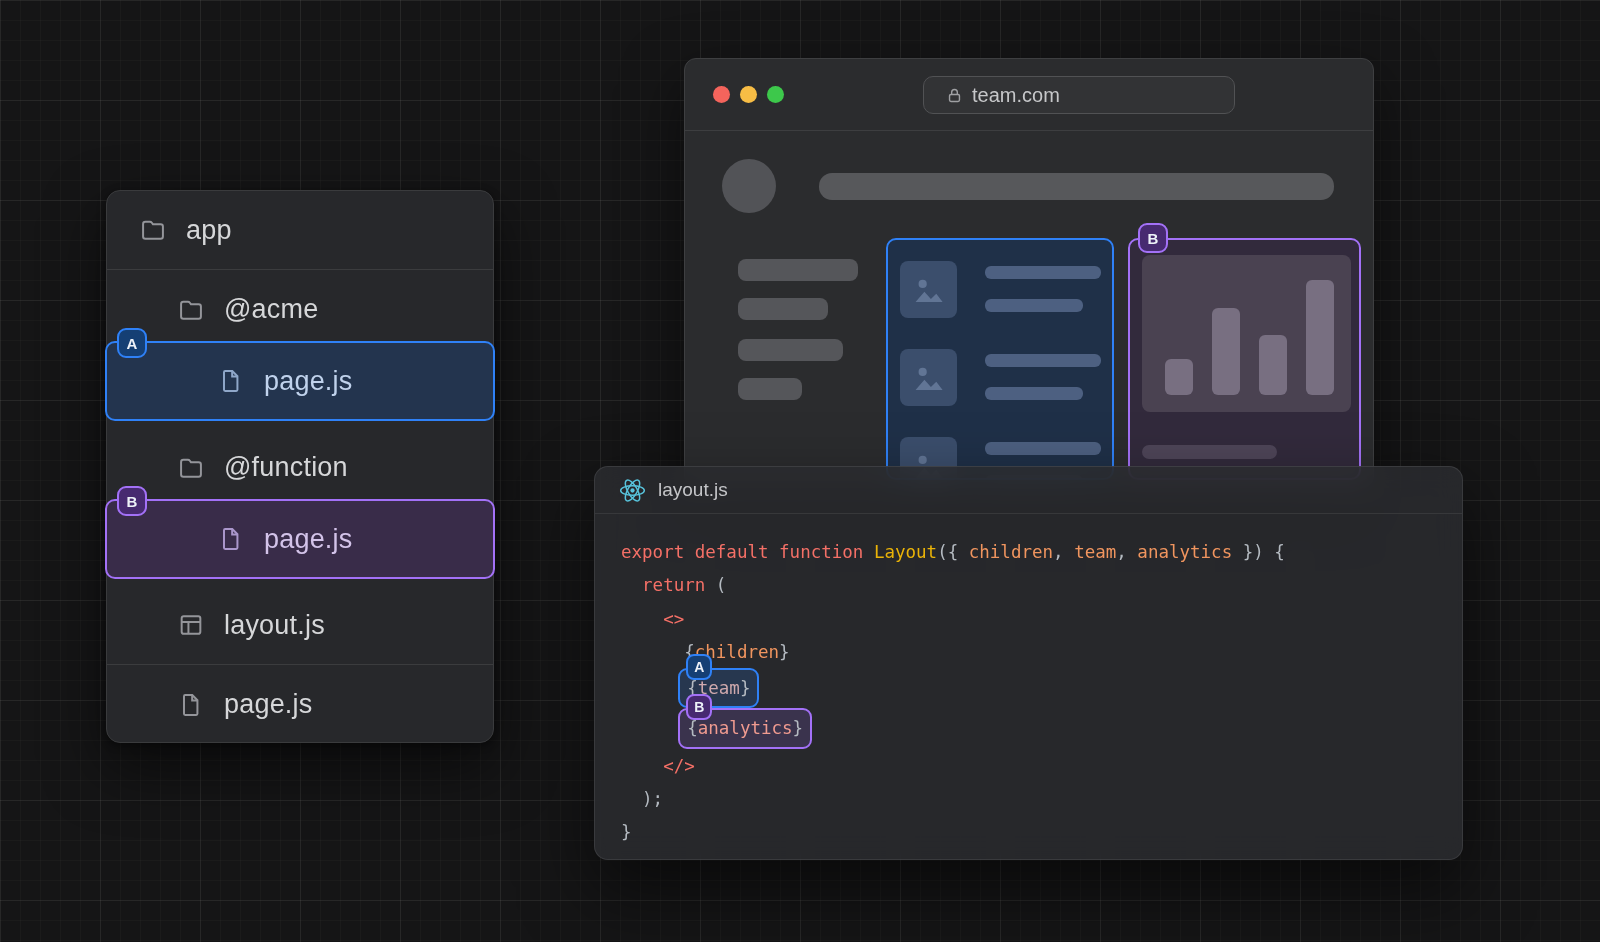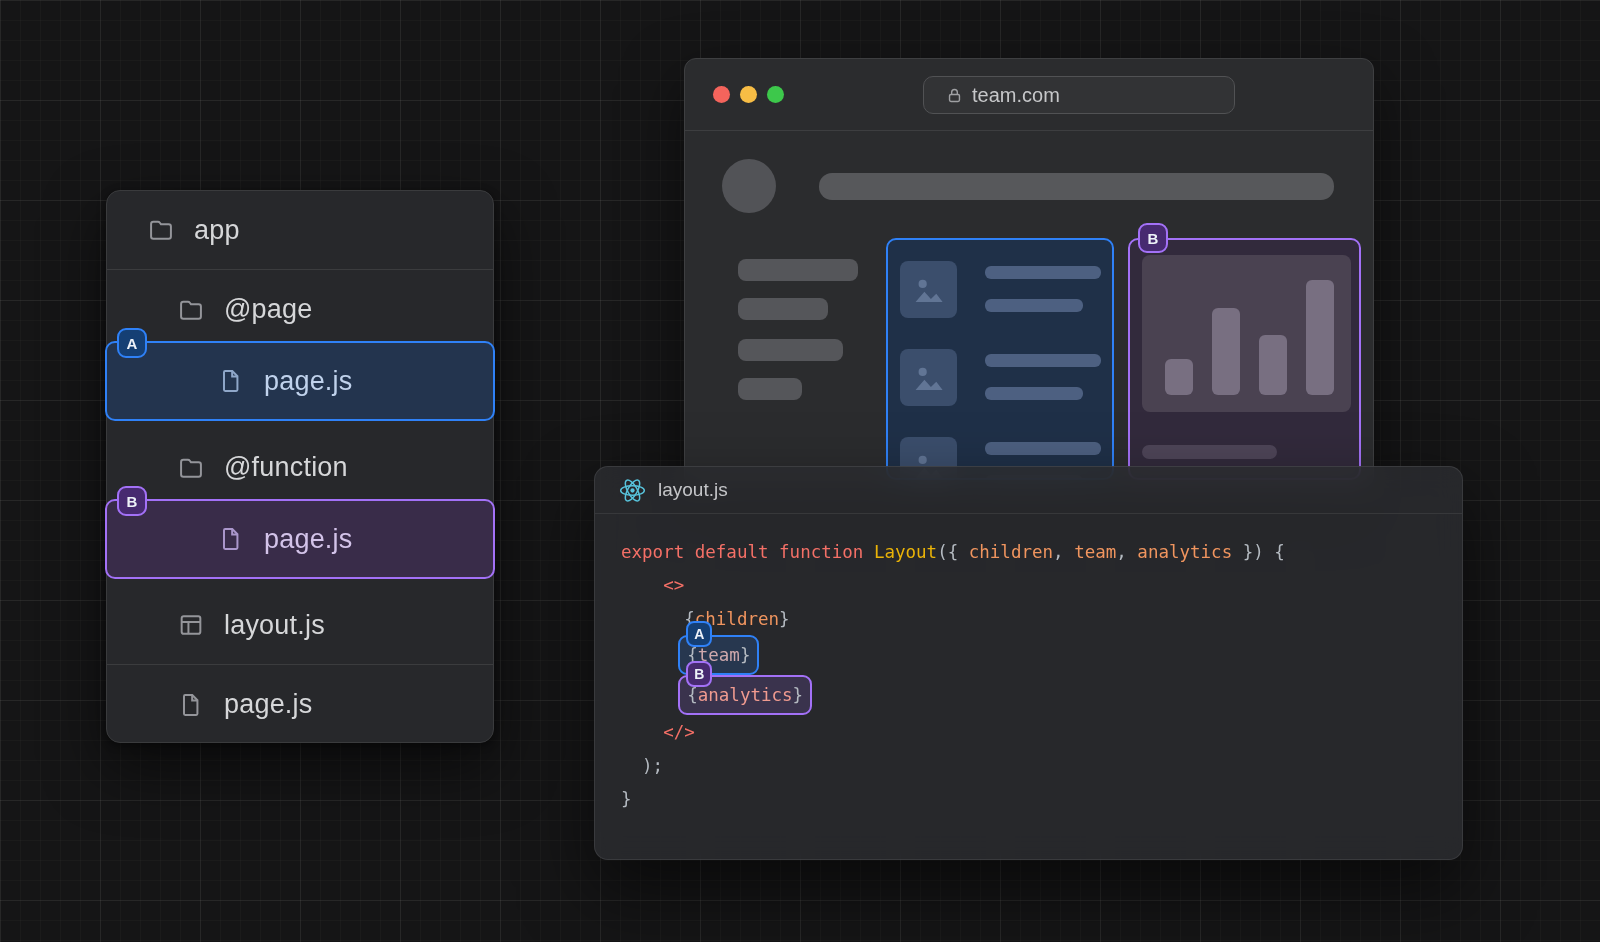--- a/index.html
+++ b/index.html
@@ -20,21 +20,21 @@
   
   .tree-panel{
     position:absolute; left:106px; top:190px; width:388px; height:553px;
     background:#27282b; border:1px solid #3a3b3d; border-radius:14px;
     box-shadow:0 24px 60px rgba(0,0,0,.55), 0 2px 8px rgba(0,0,0,.4);
     z-index:2;
   }
   .tree-row{ position:relative; height:79px; }
   .tree-row.divided{ border-bottom:1px solid #3b3c3e; }
   .row-inner{ display:flex; align-items:center; height:100%; gap:19px; }
-  .row-inner.lvl0{ padding-left:40px; }
+  .row-inner.lvl0{ padding-left:32px; }
   .row-inner.lvl1{ padding-left:70px; }
   .row-inner.lvl2{ padding-left:110px; }
   .row-inner.hl{
     position:absolute; left:-2px; right:-2px; top:-8px; height:80px;
     border-radius:10px; z-index:2;
   }
   .row-inner.hl.hlA{ background:#23344e; border:2.5px solid #2f81f7; }
   .row-inner.hl.hlB{ background:#392c49; border:2.5px solid #a371f7; }
   .row-inner.hl.lvl2{ padding-left:110px; }
   .tlabel{ font-size:27px; font-weight:500; letter-spacing:.2px; color:#d6d7d9; }
@@ -139,21 +139,21 @@
           <span class="tlabel">app</span>
         </div>
       </div>
       <div class="tree-row">
         <div class="row-inner lvl1">
           <span class="ticon">
             <svg viewBox="0 0 24 24" fill="none" stroke="currentColor" stroke-width="1.7">
               <path d="M3.5 7a2 2 0 0 1 2-2h3.9a2 2 0 0 1 1.6.8l.9 1.2h6.6a2 2 0 0 1 2 2v8.5a2 2 0 0 1-2 2h-13a2 2 0 0 1-2-2V7z"></path>
             </svg>
           </span>
-          <span class="tlabel">@page</span>
+          <span class="tlabel">@acme</span>
         </div>
       </div>
       <div class="tree-row">
         <div class="row-inner lvl2 hl hlA">
           <span class="badge bA">A</span>
           <span class="ticon">
             <svg viewBox="0 0 24 24" fill="none" stroke="currentColor" stroke-width="1.7">
               <path d="M7 3.5h6.1l4.4 4.4v11.6a1 1 0 0 1-1 1H7a1 1 0 0 1-1-1v-15a1 1 0 0 1 1-1z"></path>
               <path d="M13 3.7v4.4h4.4"></path>
             </svg>
@@ -286,20 +286,21 @@
         <ellipse cx="12" cy="12" rx="10.5" ry="4.2"></ellipse>
         <ellipse cx="12" cy="12" rx="10.5" ry="4.2" transform="rotate(60 12 12)"></ellipse>
         <ellipse cx="12" cy="12" rx="10.5" ry="4.2" transform="rotate(120 12 12)"></ellipse>
         <circle cx="12" cy="12" r="1.9" fill="currentColor" stroke="none"></circle>
       </svg>
     </span>
     <span class="e-title">layout.js</span>
   </div>
   <div class="code" id="code-lines">
       <div class="code-line"><span class="tk-k">export</span><span class="tk-g"> </span><span class="tk-k">default</span><span class="tk-g"> </span><span class="tk-k">function</span><span class="tk-g"> </span><span class="tk-f">Layout</span><span class="tk-g">({ </span><span class="tk-p">children</span><span class="tk-g">, </span><span class="tk-p">team</span><span class="tk-g">, </span><span class="tk-p">analytics</span><span class="tk-g"> }) {</span></div>
+      <div class="code-line"><span class="tk-g">  </span><span class="tk-k">return</span><span class="tk-g"> (</span></div>
       <div class="code-line"><span class="tk-g">    </span><span class="tk-k">&lt;&gt;</span></div>
       <div class="code-line"><span class="tk-g">      </span><span class="tk-g">{</span><span class="tk-p">children</span><span class="tk-g">}</span></div>
       <div class="code-line"><span class="tk-g">      </span><span class="code-box boxA"><span class="badge cbadge bA">A</span><span class="tk-g">{</span><span class="tk-team">team</span><span class="tk-g">}</span></span></div>
       <div class="code-line"><span class="tk-g">      </span><span class="code-box boxB"><span class="badge cbadge bB">B</span><span class="tk-g">{</span><span class="tk-ana">analytics</span><span class="tk-g">}</span></span></div>
       <div class="code-line"><span class="tk-g">    </span><span class="tk-k">&lt;/&gt;</span></div>
       <div class="code-line"><span class="tk-g">  </span><span class="tk-g">);</span></div>
       <div class="code-line"><span class="tk-g">}</span></div>
     </div>
 </div>
 

